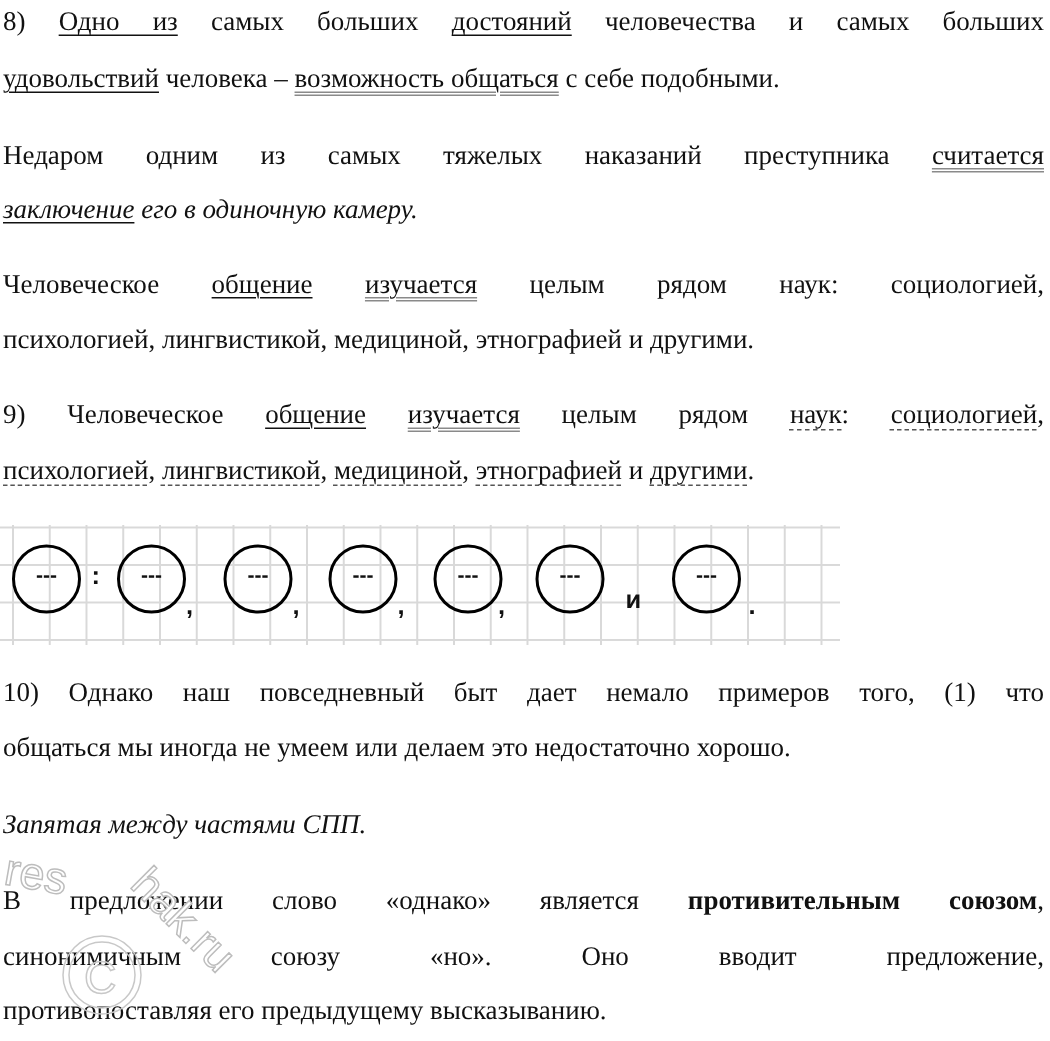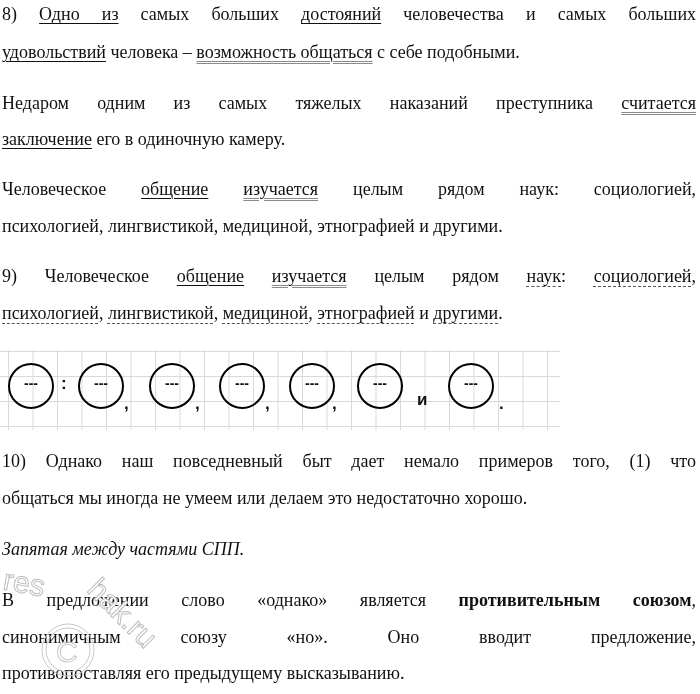--- a/index.html
+++ b/index.html
@@ -51,21 +51,21 @@
   <span>8)</span>
   <span class="u-single">Одно из</span><span> самых больших </span><span class="u-single">достояний</span><span> человечества и самых больших</span>
 </div>
 <div class="line" style="top:40px;">
   <span class="u-single">удовольствий</span><span> человека – </span><span class="u-double">возможность общаться</span><span> с себе подобными.</span>
 </div>
 
 <div class="line just" style="top:91px;font-family:Liberation Serif, serif;">
   <span>Недаром одним из самых тяжелых наказаний преступника </span><span class="u-double">считается</span>
 </div>
-<div class="line" style="top:127px;">
+<div class="line" style="top:127px;font-style:italic;">
   <span class="u-single">заключение</span><span> его в одиночную камеру.</span>
 </div>
 
 <div class="line just" style="top:177px;">
   <span>Человеческое </span><span class="u-single">общение</span><span> </span><span class="u-double">изучается</span><span> целым рядом наук: социологией,</span>
 </div>
 <div class="line" style="top:214px;">
   <span>психологией, лингвистикой, медициной, этнографией и другими.</span>
 </div>
 

